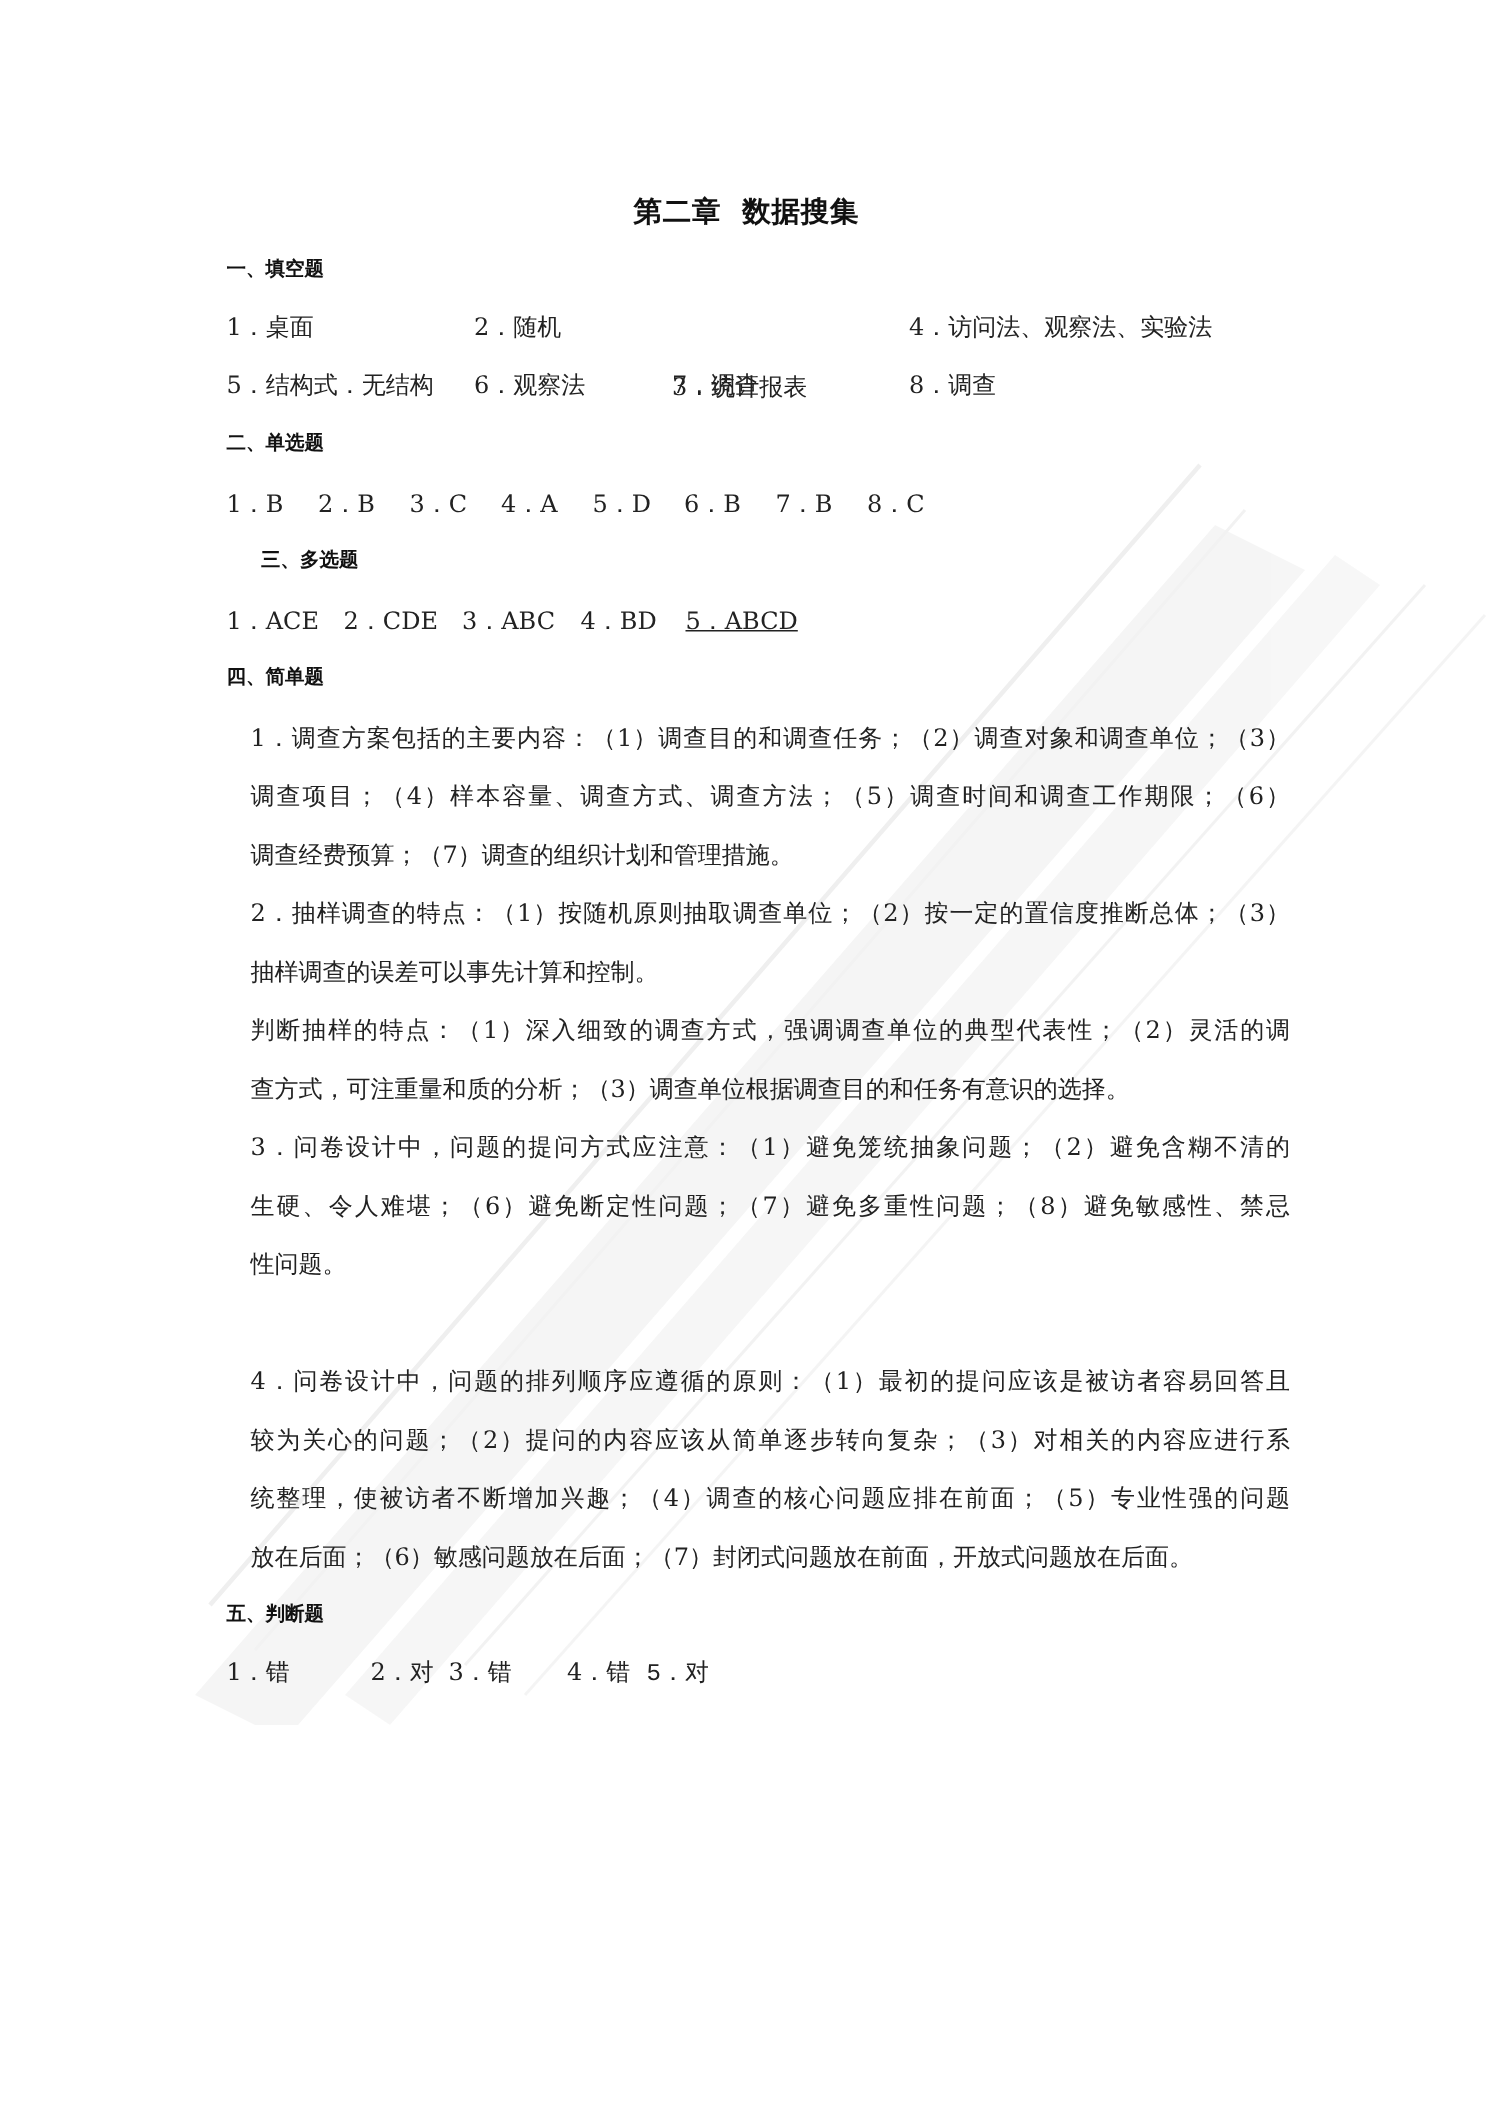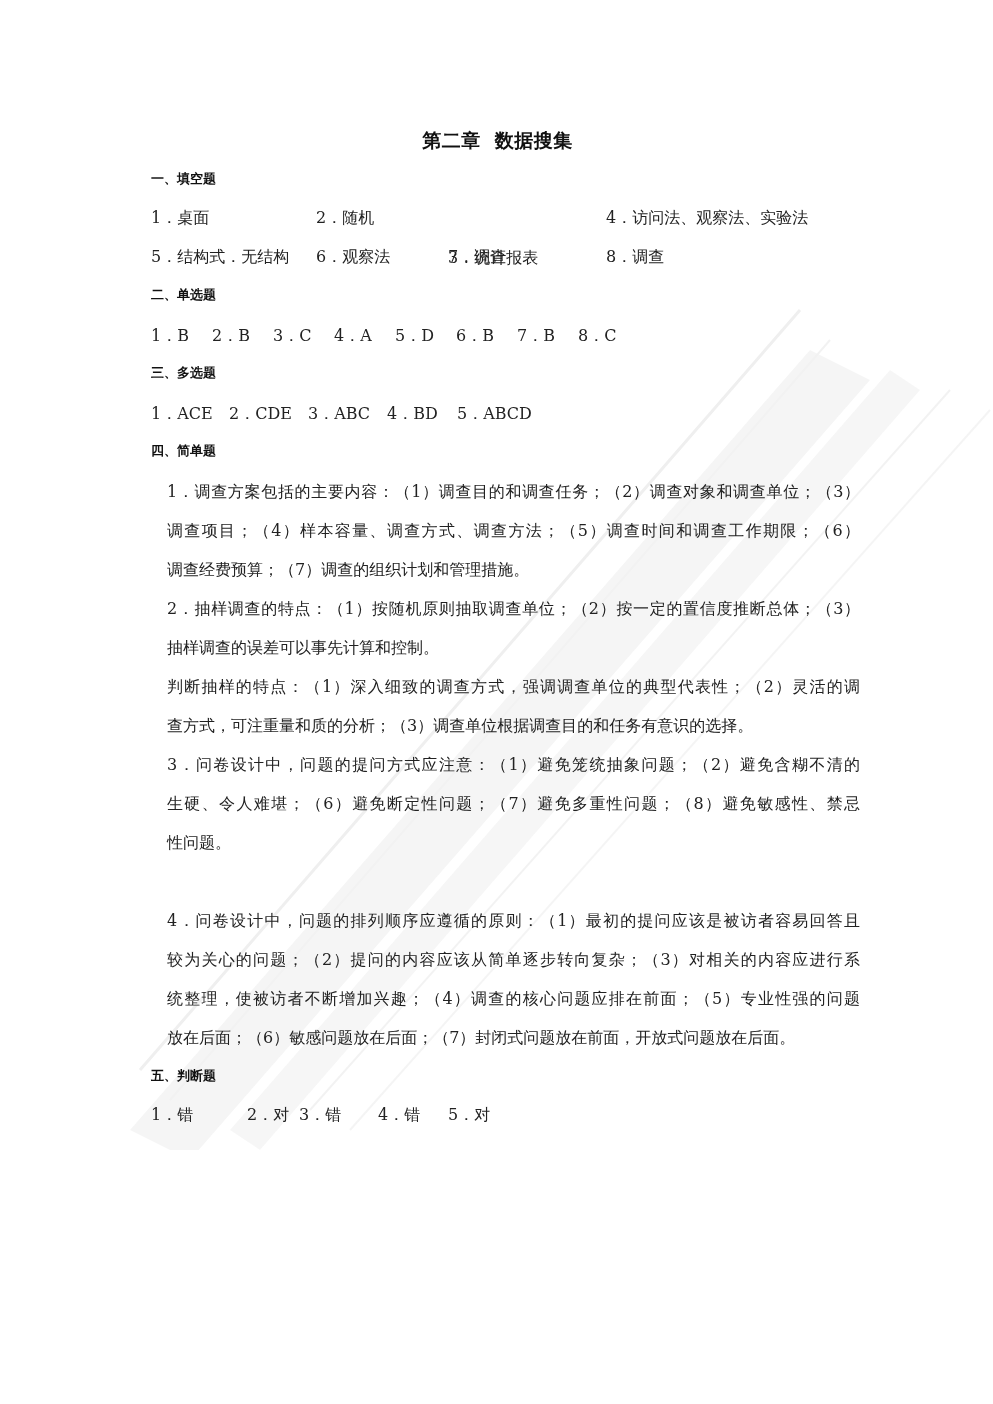--- a/index.html
+++ b/index.html
@@ -116,27 +116,27 @@
     <span class="cell" style="left:0;">1．B</span>
     <span class="cell" style="left:61px;">2．B</span>
     <span class="cell" style="left:122px;">3．C</span>
     <span class="cell" style="left:183px;">4．A</span>
     <span class="cell" style="left:244px;">5．D</span>
     <span class="cell" style="left:305px;">6．B</span>
     <span class="cell" style="left:366px;">7．B</span>
     <span class="cell" style="left:427px;">8．C</span>
   </div>
 
-  <div class="heading" style="top:364px;">三、多选题</div>
+  <div class="heading" style="top:364px;margin-left:23px;">三、多选题</div>
   <div class="row" style="top:404px;">
     <span class="cell" style="left:0;">1．ACE</span>
     <span class="cell" style="left:78px;">2．CDE</span>
     <span class="cell" style="left:157px;">3．ABC</span>
     <span class="cell" style="left:236px;">4．BD</span>
-    <span class="cell" style="left:306px;">5．ABCD</span>
+    <span class="cell" style="left:306px;text-decoration:underline;">5．ABCD</span>
   </div>
 
   <div class="heading" style="top:442px;">四、简单题</div>
 
   <div class="para" style="top:472px;">
     <span class="ln">1．调查方案包括的主要内容：（1）调查目的和调查任务；（2）调查对象和调查单位；（3）</span>
     <span class="ln">调查项目；（4）样本容量、调查方式、调查方法；（5）调查时间和调查工作期限；（6）</span>
     <span class="ln last">调查经费预算；（7）调查的组织计划和管理措施。</span>
   </div>
 
@@ -159,16 +159,16 @@
     <span class="ln">统整理，使被访者不断增加兴趣；（4）调查的核心问题应排在前面；（5）专业性强的问题</span>
     <span class="ln last">放在后面；（6）敏感问题放在后面；（7）封闭式问题放在前面，开放式问题放在后面。</span>
   </div>
 
   <div class="heading" style="top:1067px;">五、判断题</div>
   <div class="row" style="top:1105px;">
     <span class="cell" style="left:0;">1．错</span>
     <span class="cell" style="left:96px;">2．对</span>
     <span class="cell" style="left:148px;">3．错</span>
     <span class="cell" style="left:227px;">4．错</span>
-    <span class="cell" style="left:297px;">5．对</span>
+    <span class="cell" style="left:280px;font-family:Liberation Mono, monospace;">5．对</span>
   </div>
 
 </div>
 
 </body></html>

